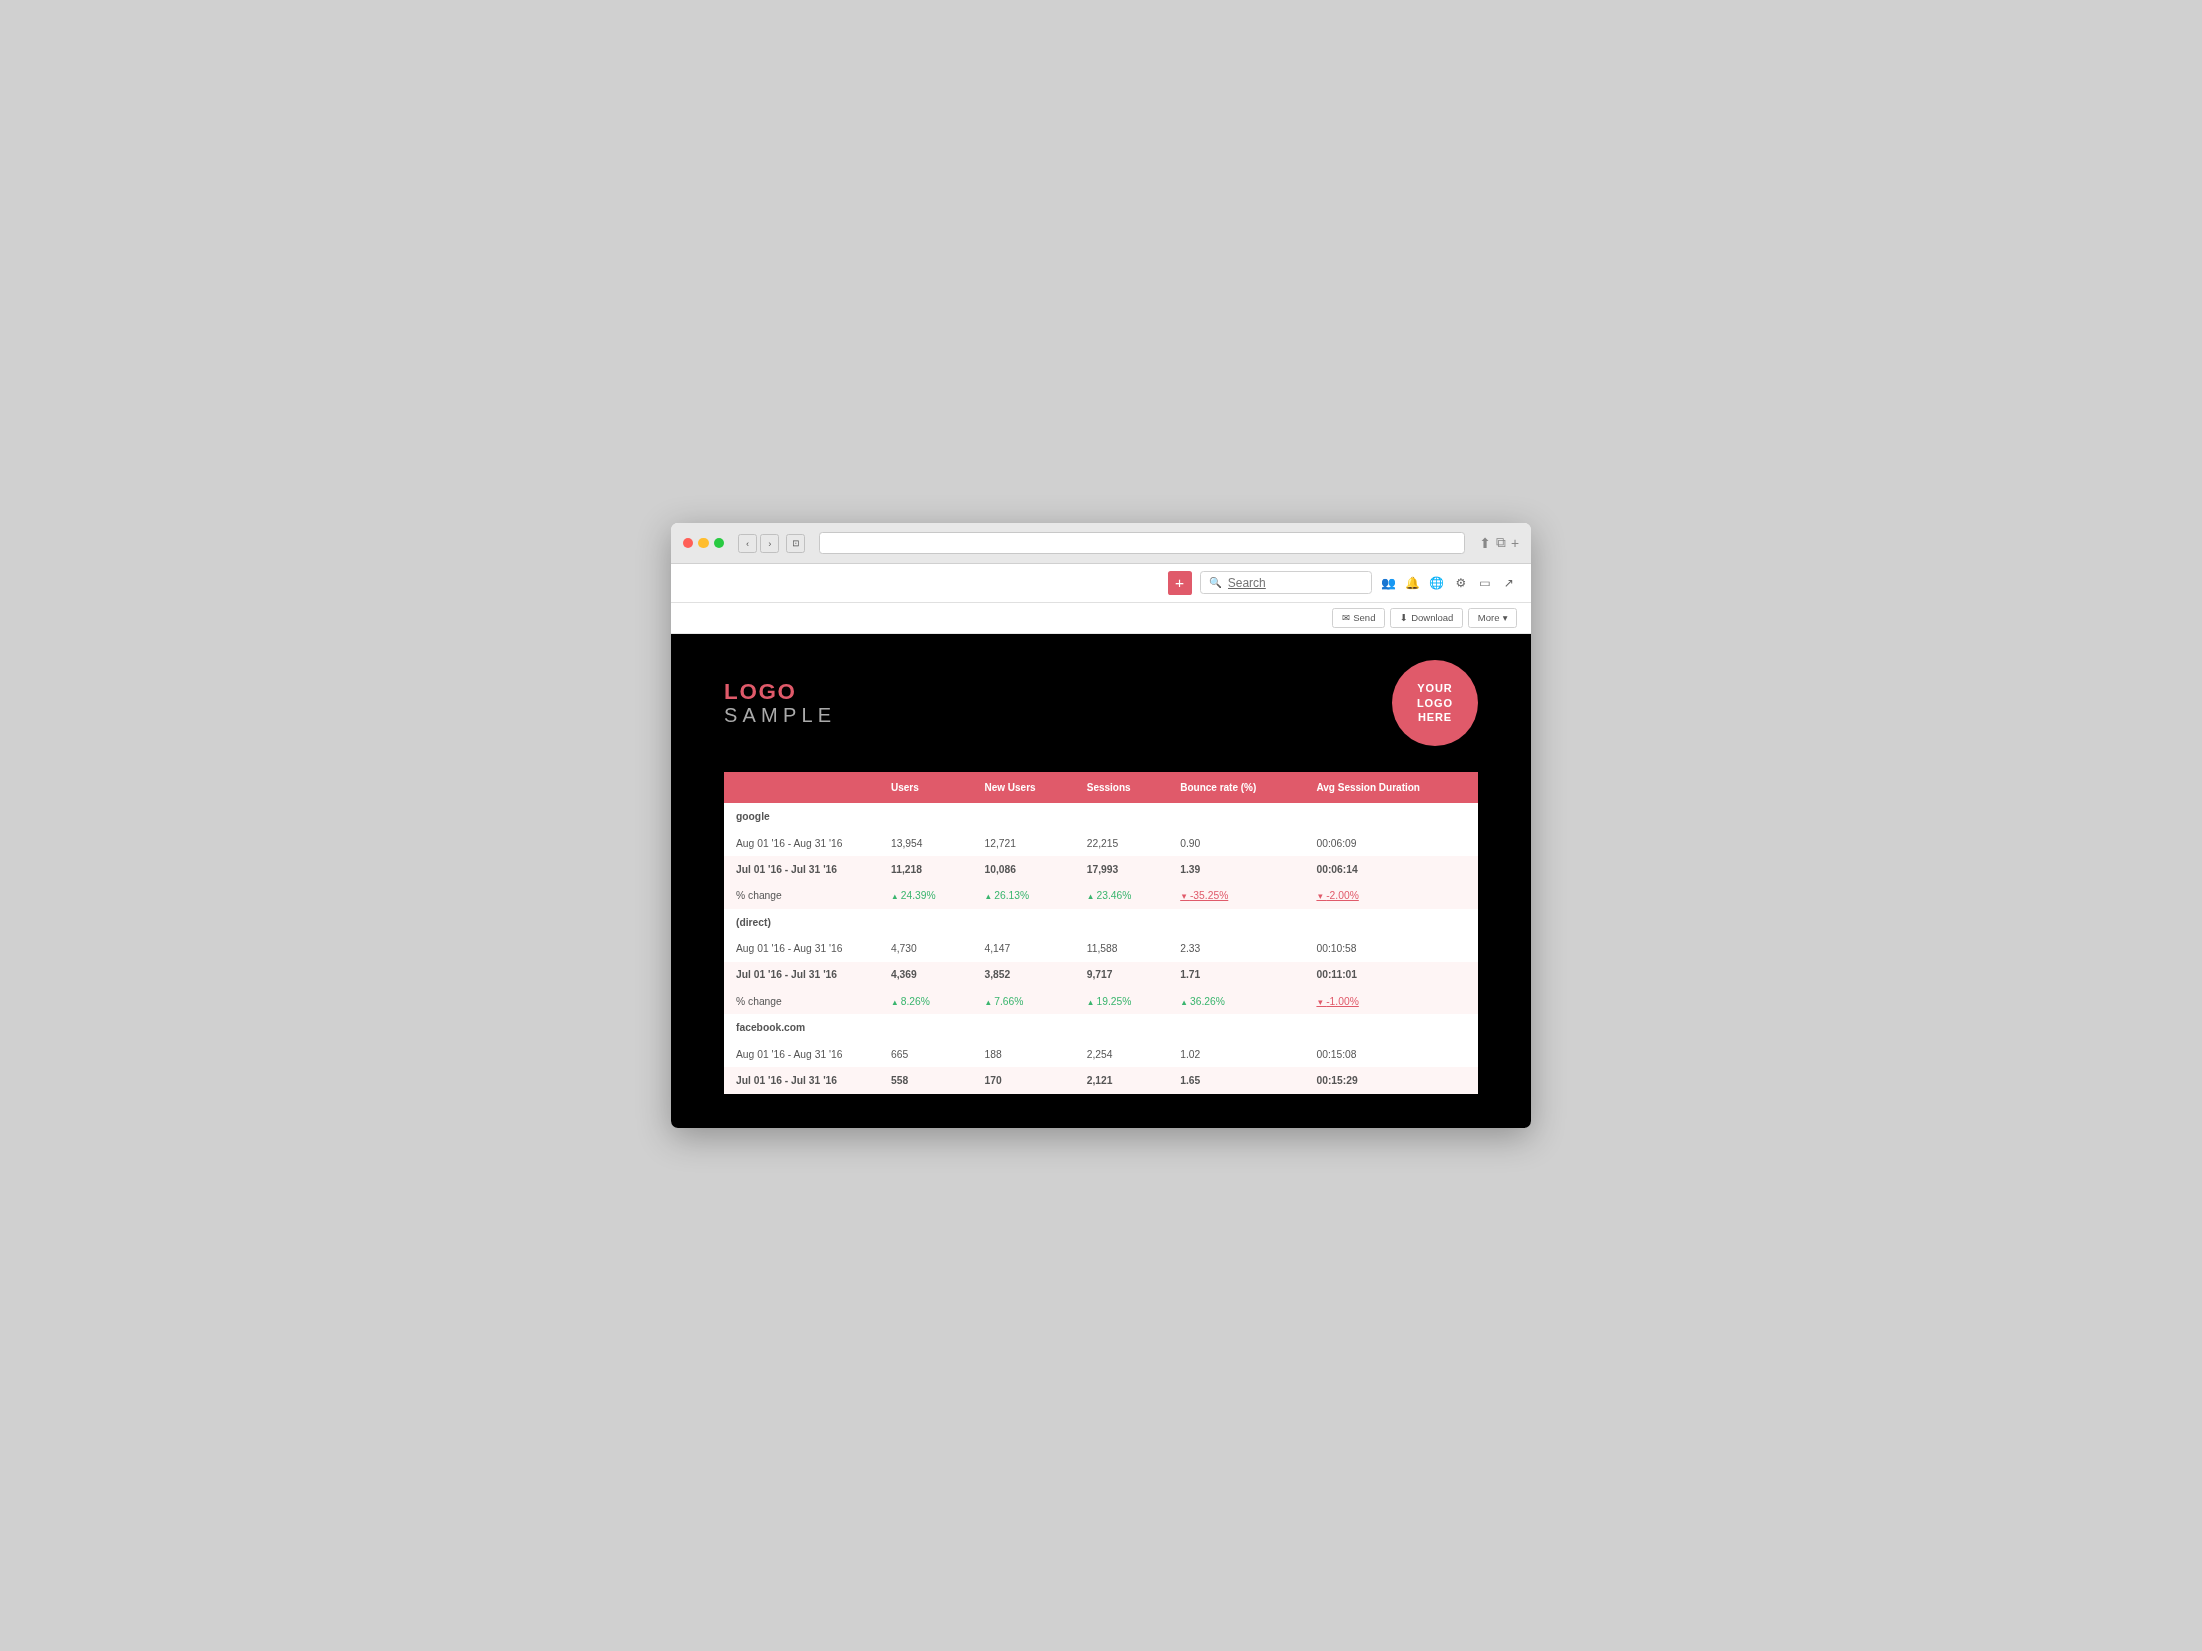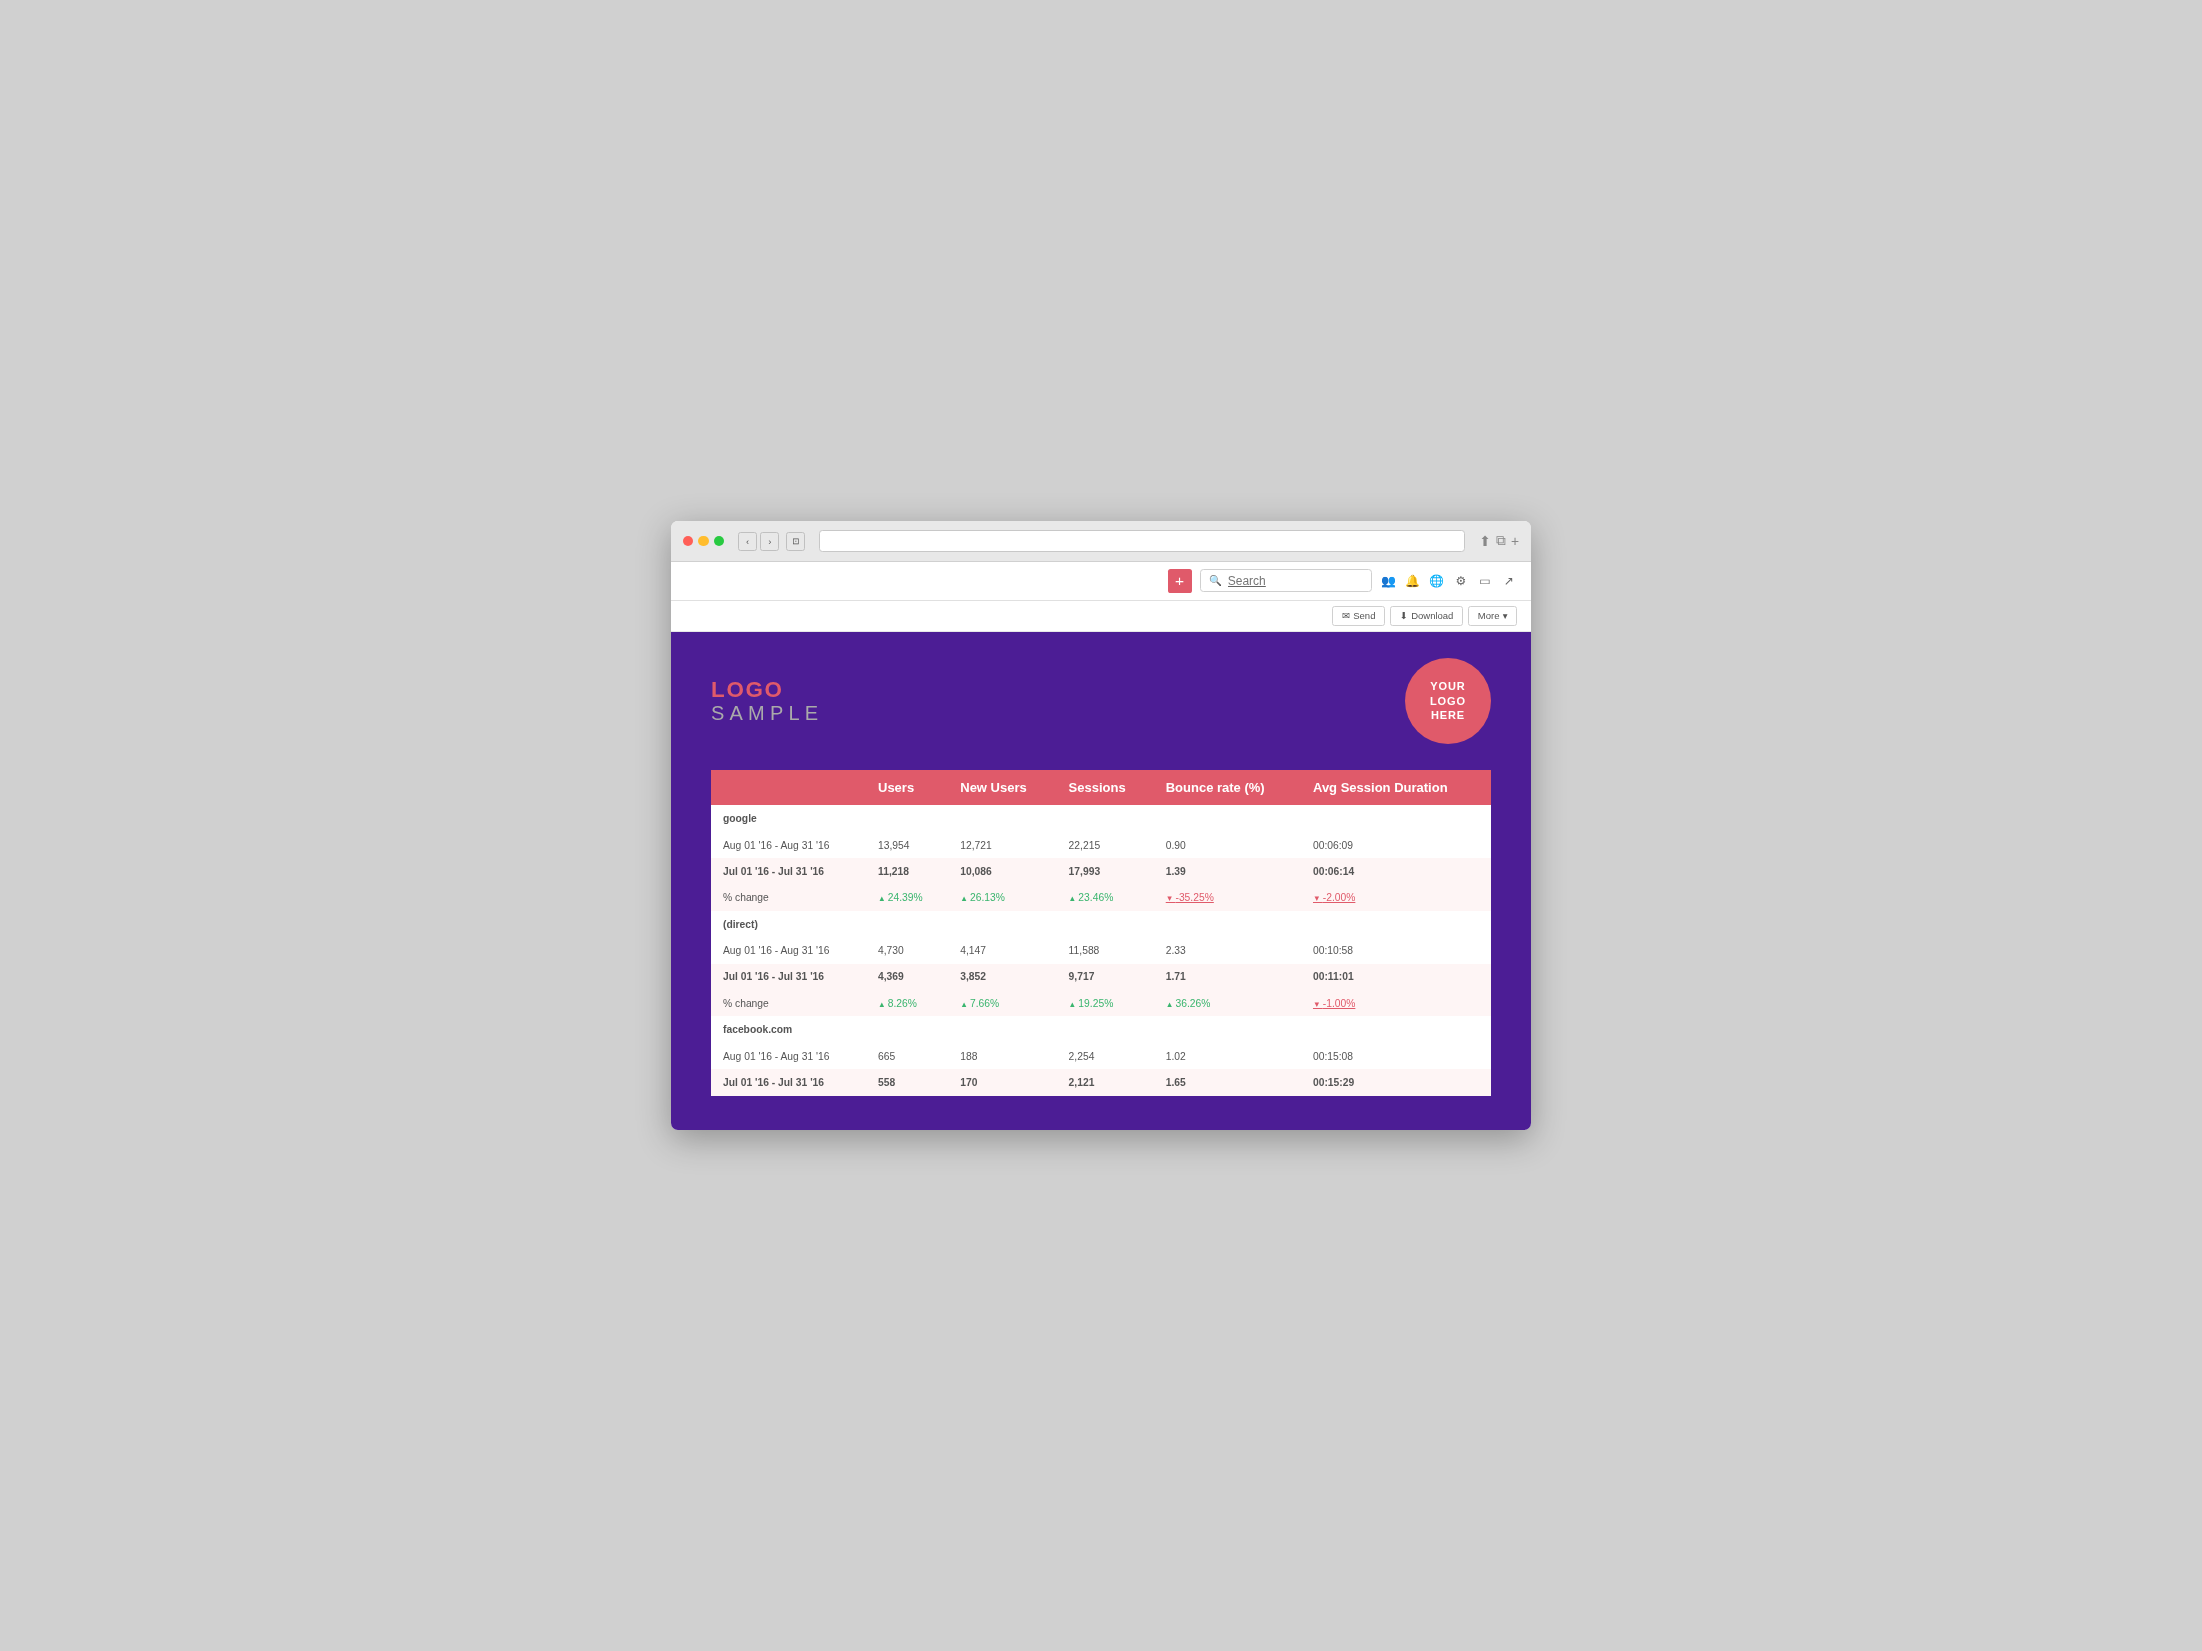--- a/index.html
+++ b/index.html
@@ -160,22 +160,22 @@
       border-radius: 2.6px;
       padding: 3.4px 8.6px;
       font-size: 9.5px;
       color: #555;
       cursor: pointer;
       display: flex; align-items: center; gap: 3.4px;
     }
 
     
     .main-content {
-      background: #4c1d95;
-      padding: 26px 40px 34px;
+      background: #000000;
+      padding: 26px 53px 34px;
     }
 
     .page-header {
       display: flex;
       justify-content: space-between;
       align-items: center;
       margin-bottom: 26px;
     }
 
     .logo-sample {
@@ -214,21 +214,21 @@
       width: 100%;
       border-collapse: collapse;
     }
 
     .data-table thead tr {
       background: #e05a6a;
     }
     .data-table thead th {
       color: white;
       font-weight: 600;
-      font-size: 13px;
+      font-size: 10px;
       padding: 10.3px 12px;
       text-align: left;
     }
     .data-table thead th:first-child {
       width: 155px;
     }
 
     .data-table tbody td {
       padding: 7.7px 12px;
       font-size: 10.3px;

